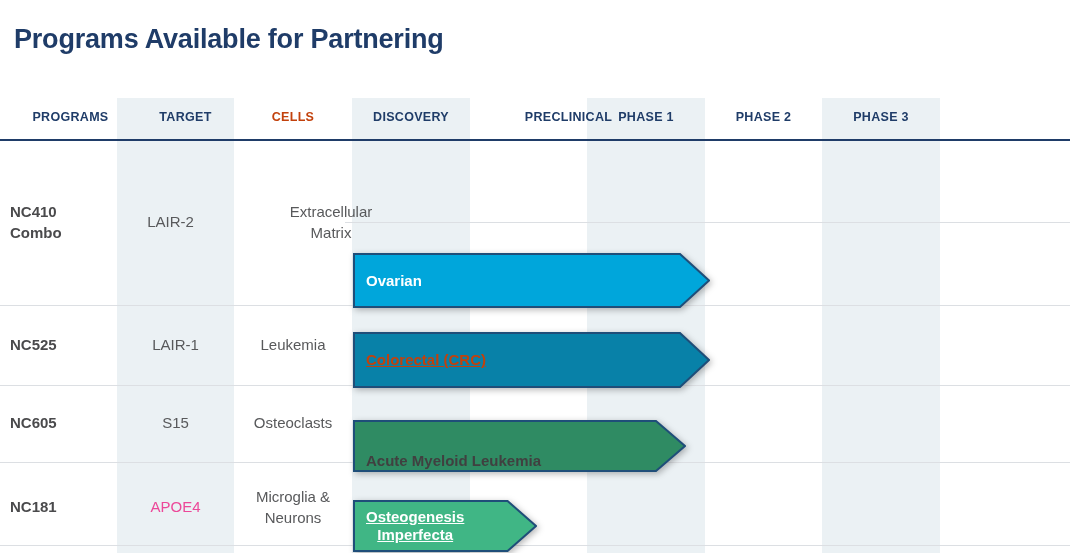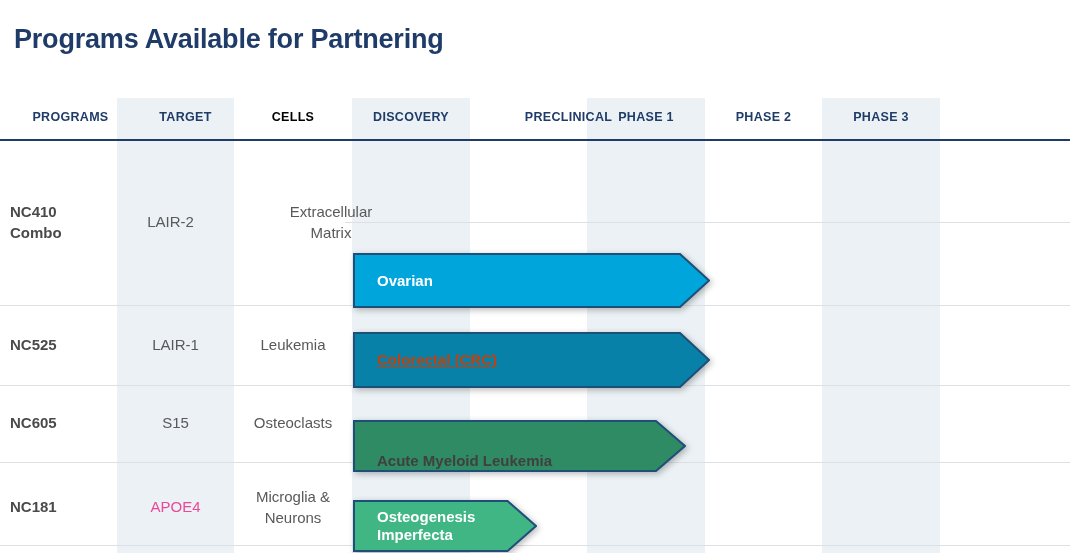--- a/index.html
+++ b/index.html
@@ -104,22 +104,23 @@
   
   .bar {
     position: absolute;
     display: flex;
     align-items: center;
     box-sizing: border-box;
     color: #ffffff;
     font-size: 15px;
     font-weight: bold;
     line-height: 1.18;
-    padding-left: 24px;
+    padding-left: 13px;
     filter: drop-shadow(2px 2px 3px rgba(0,0,0,0.28));
+    text-align: center;
   }
   .bar .bar-label { position: relative; z-index: 2; white-space: pre-line; }
   .bar .bar-shape {
     position: absolute;
     inset: 0;
     z-index: 1;
   }
   .bar-shape svg { display: block; width: 100%; height: 100%; }
 </style>
 </head>
@@ -140,21 +141,21 @@
       <div class="row-sep partial" style="top: 124px; background: rgb(220, 223, 227);"></div>
       <div class="row-sep full" style="top: 207px; background: rgb(220, 223, 227);"></div>
       <div class="row-sep full" style="top: 287px; background: rgb(220, 223, 227);"></div>
       <div class="row-sep full" style="top: 364px; background: rgb(220, 223, 227);"></div>
       <div class="row-sep full" style="top: 447px; background: rgb(220, 223, 227);"></div>
     </div>
 
   <div class="header-row" id="header-row">
       <div class="col-header" style="left: 0px; width: 117px; color: rgb(31, 60, 104); margin-left: 12px;">PROGRAMS</div>
       <div class="col-header" style="left: 117px; width: 137px; color: rgb(31, 60, 104);">TARGET</div>
-      <div class="col-header" style="left: 234px; width: 118px; color: #000000;">CELLS</div>
+      <div class="col-header" style="left: 234px; width: 118px; color: #c2410c;">CELLS</div>
       <div class="col-header" style="left: 352px; width: 118px; color: rgb(31, 60, 104);">DISCOVERY</div>
       <div class="col-header" style="left: 470px; width: 117px; color: rgb(31, 60, 104); padding-left: 40px;">PRECLINICAL</div>
       <div class="col-header" style="left: 587px; width: 118px; color: rgb(31, 60, 104);">PHASE 1</div>
       <div class="col-header" style="left: 705px; width: 117px; color: rgb(31, 60, 104);">PHASE 2</div>
       <div class="col-header" style="left: 822px; width: 118px; color: rgb(31, 60, 104);">PHASE 3</div>
     </div>
   <div class="header-rule"></div>
 
   <div id="row-cells">
       <div class="cell program" style="left: 0px; width: 117px; top: 42px; height: 165px; color: rgb(74, 74, 76); white-space: pre-line;">NC410
@@ -198,18 +199,18 @@
           </svg>
         </div>
         <span class="bar-label" style="color: #404040; margin-top: 29px;">Acute Myeloid Leukemia</span>
       </div>
       <div class="bar" style="left: 353px; top: 402px; width: 184px; height: 52px;">
         <div class="bar-shape">
           <svg viewBox="0 0 184 52" preserveAspectRatio="none">
             <polygon points="1,1 154.56,1 183,26 154.56,51 1,51" fill="#40B685" stroke="#1F4E79" stroke-width="2"></polygon>
           </svg>
         </div>
-        <span class="bar-label" style="color: rgb(255, 255, 255);">Osteogenesis
+        <span class="bar-label" style="color: rgb(255, 255, 255); text-decoration: underline;">Osteogenesis
 Imperfecta</span>
       </div>
     </div>
 
 </div>
 
 </body></html>

